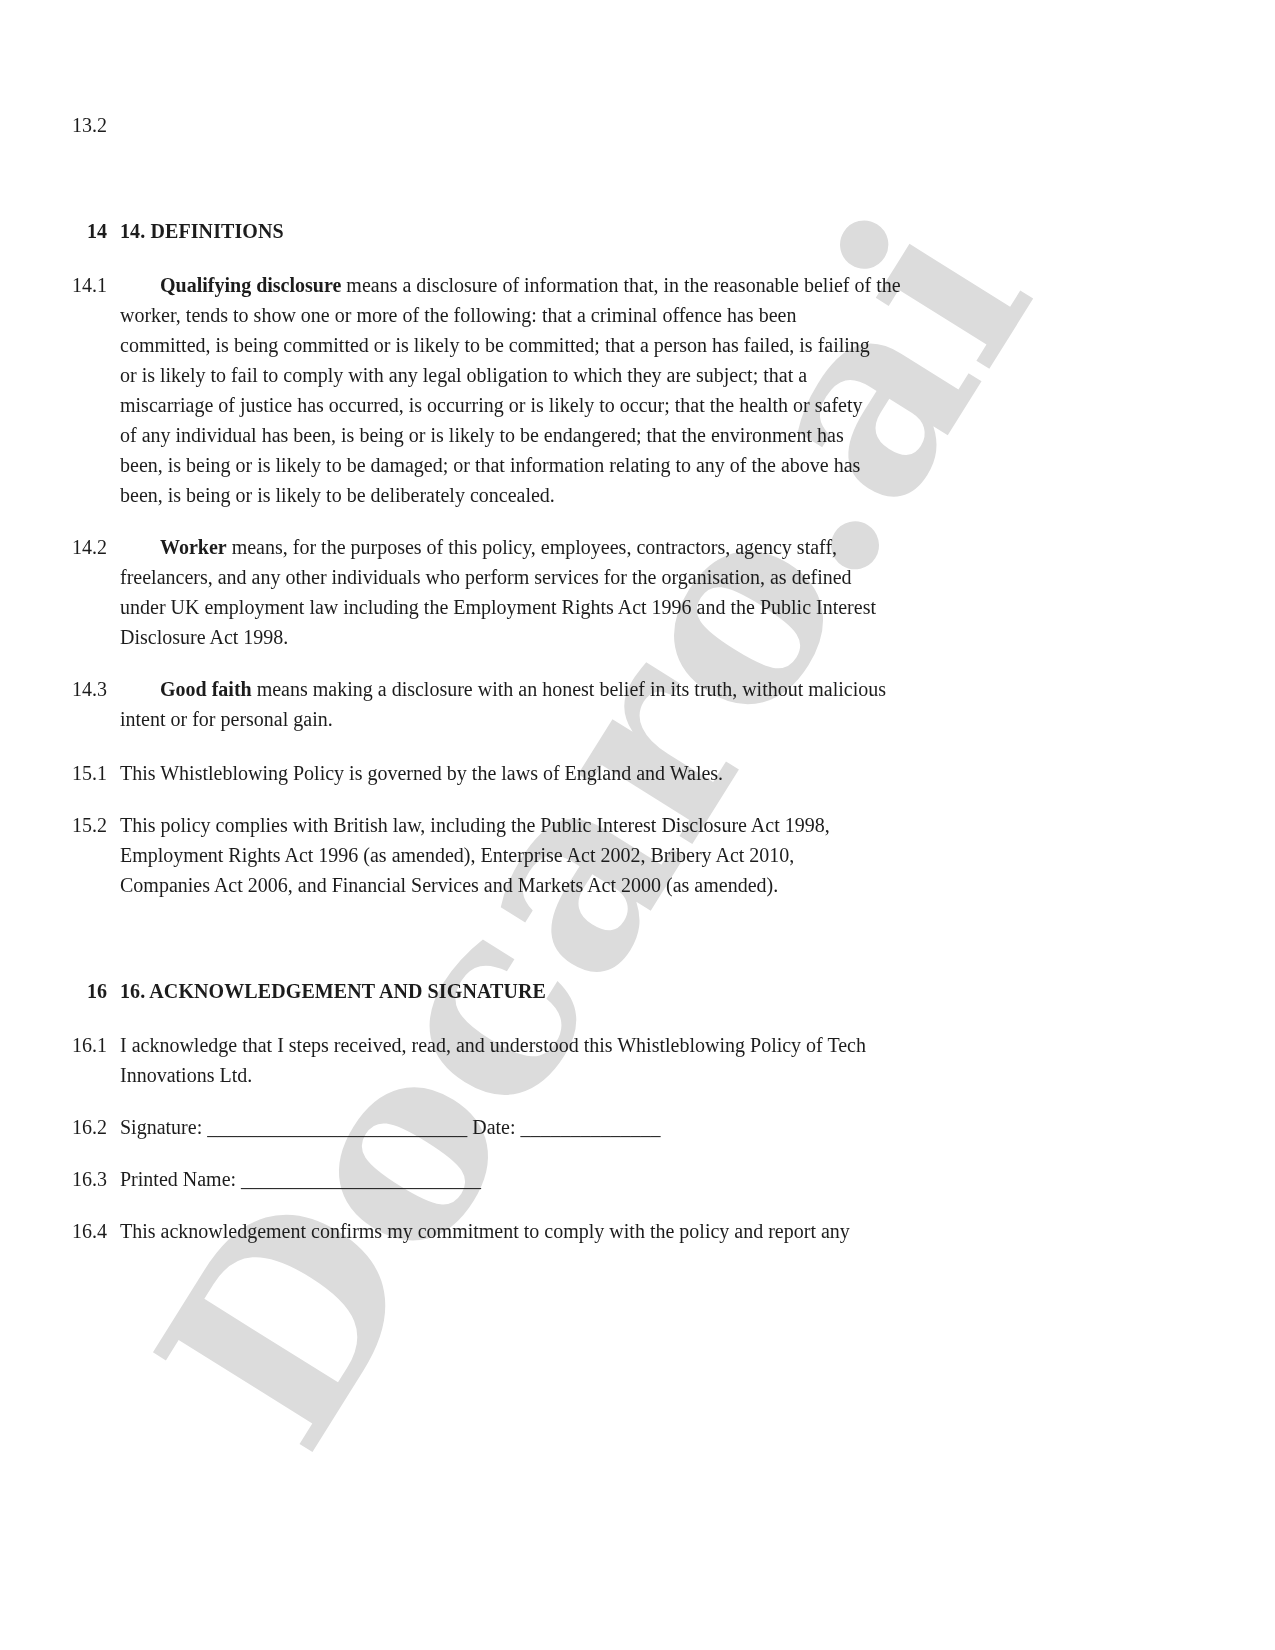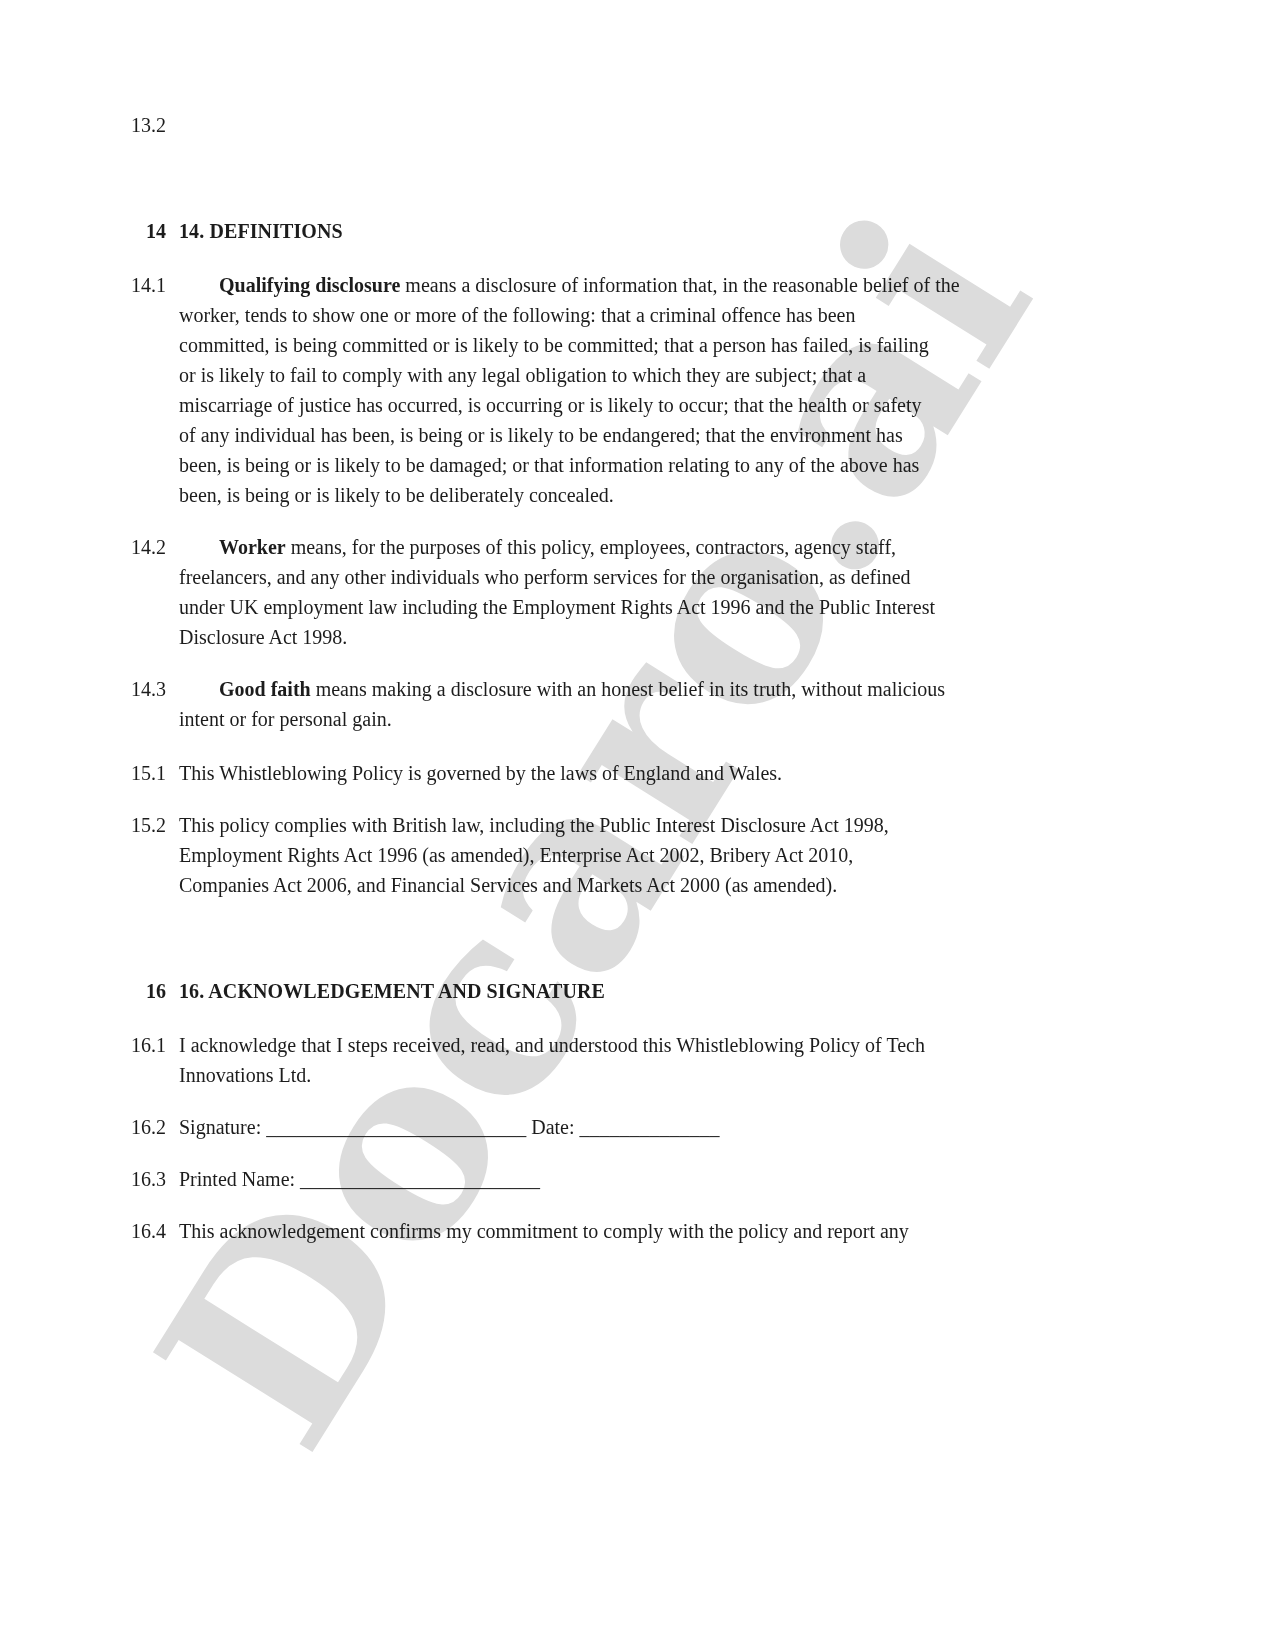--- a/index.html
+++ b/index.html
@@ -23,21 +23,21 @@
     font-weight: bold;
     font-size: 258px;
     color: #dcdcdc;
     white-space: nowrap;
     z-index: 0;
     user-select: none;
   }
   .content {
     position: relative;
     z-index: 1;
-    padding: 110px 0 0 116px;
+    padding: 110px 0 0 57px;
   }
   .row {
     display: flex;
     align-items: flex-start;
     margin-top: 22px;
   }
   .row.first { margin-top: 0; }
   .row.h-row { margin-top: 76px; font-weight: bold; }
   .row.after-h { margin-top: 24px; }
   .num {

